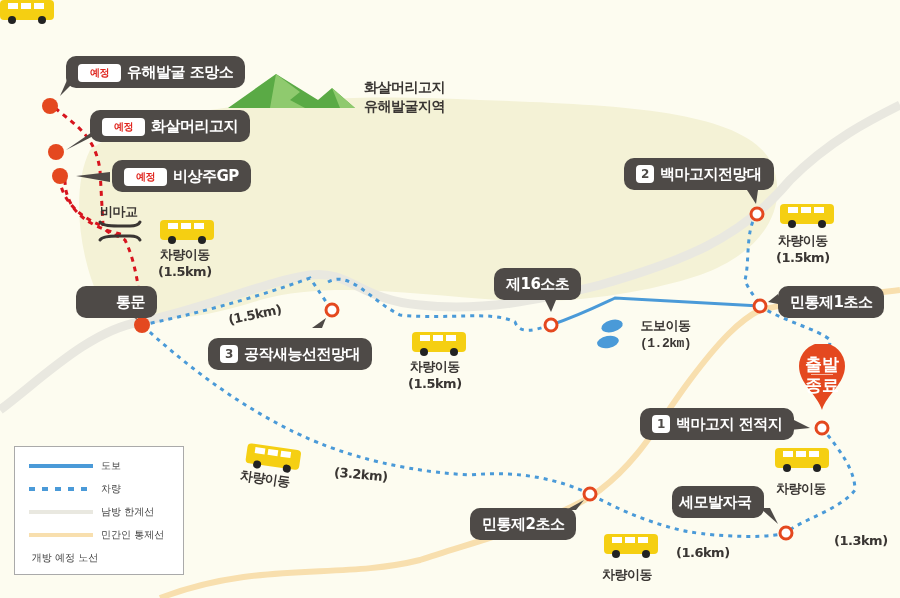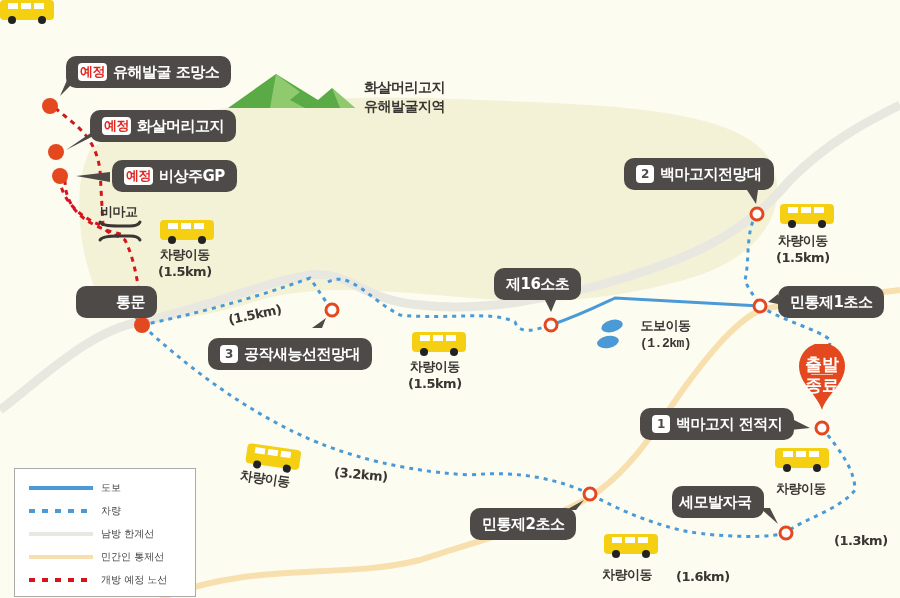--- a/index.html
+++ b/index.html
@@ -3,23 +3,23 @@
 <meta charset="utf-8">
 <style>
   html, body { margin:0; padding:0; }
   body { width:900px; height:598px; background:#fdfcf0; position:relative; overflow:hidden;
          font-family:"DejaVu Sans","Liberation Sans",sans-serif; }
   #map { position:absolute; left:0; top:0; width:900px; height:598px; }
   .label { position:absolute; background:#4e4a47; color:#fff; font-weight:bold; font-size:15px;
            border-radius:10px; padding:6px 12px; white-space:nowrap; line-height:20px; letter-spacing:-0.5px; }
   .label .badge { display:inline-block; background:#fff; color:#4e4a47; border-radius:4px; font-size:12px;
                   width:18px; height:18px; line-height:18px; text-align:center; margin-right:6px; vertical-align:1px; }
-  .label .badge.red { color:#e0261f; width:auto; padding:0 2px; font-size:13px; }
+  .label .badge.red { color:#e0261f; width:auto; padding:0 12px; font-size:10px; }
   .txt { position:absolute; color:#3a3633; font-weight:bold; font-size:13px; text-align:center; line-height:17px; white-space:nowrap; letter-spacing:-0.5px; }
-  .legend { position:absolute; left:14px; top:468px; width:168px; height:127px; background:#fff; border:1px solid #aaa;padding-left:12px; }
+  .legend { position:absolute; left:14px; top:446px; width:168px; height:127px; background:#fff; border:1px solid #aaa; }
   .legend-row { position:absolute; left:14px; height:14px; display:flex; align-items:center; font-size:10px; color:#444; }
   .legend-row .swatch { width:64px; height:4px; margin-right:8px; }
   .pin { position:absolute; left:799px; top:344px; width:46px; height:66px; }
   .pin-text { position:absolute; left:799px; top:357px; width:46px; color:#fff; font-size:17px; font-weight:bold; text-align:center; line-height:14px; }
   .pin-text .sep { display:block; width:22px; height:1px; background:#f7b7a0; margin:3px auto; }
 </style>
 </head>
 <body>
 
 <svg id="map" viewBox="0 0 900 598" xmlns="http://www.w3.org/2000/svg">
@@ -165,38 +165,38 @@
   <div>도보이동</div>
   <div>(1.2km)</div>
 </div>
 <div class="txt" style="left:776px;top:232px;">
   <div>차량이동</div>
   <div>(1.5km)</div>
 </div>
 <div class="txt" style="left:776px;top:480px;">차량이동</div>
 <div class="txt" style="left:834px;top:504px;margin-top:28px;">(1.3km)</div>
 <div class="txt" style="left:602px;top:566px;">차량이동</div>
-<div class="txt" style="left:676px;top:544px;margin-top:24px;">(1.6km)</div>
+<div class="txt" style="left:676px;top:544px;">(1.6km)</div>
 <div class="txt" style="left:240px;top:470px;transform:rotate(8deg);">차량이동</div>
 <div class="txt" style="left:334px;top:466px;transform:rotate(5deg);">(3.2km)</div>
 
 <div class="legend">
   <div class="legend-row" style="top:12px;">
     <span class="swatch" style="background:#4a9ad8;"></span>
     <span>도보</span>
   </div>
   <div class="legend-row" style="top:35px;">
     <span class="swatch" style="background:repeating-linear-gradient(90deg,#4a9ad8 0 6px,transparent 6px 13px);"></span>
     <span>차량</span>
   </div>
   <div class="legend-row" style="top:58px;">
     <span class="swatch" style="background:#e9e8e0;"></span>
     <span>남방 한계선</span>
   </div>
   <div class="legend-row" style="top:81px;">
     <span class="swatch" style="background:#f8dfae;"></span>
     <span>민간인 통제선</span>
   </div>
-  <div class="legend-row" style="top:104px;">
+  <div class="legend-row" style="top:104px;flex-direction:column;">
     <span class="swatch" style="background:repeating-linear-gradient(90deg,#d7141e 0 6px,transparent 6px 13px);"></span>
     <span>개방 예정 노선</span>
   </div>
 </div>
 
 </body></html>

